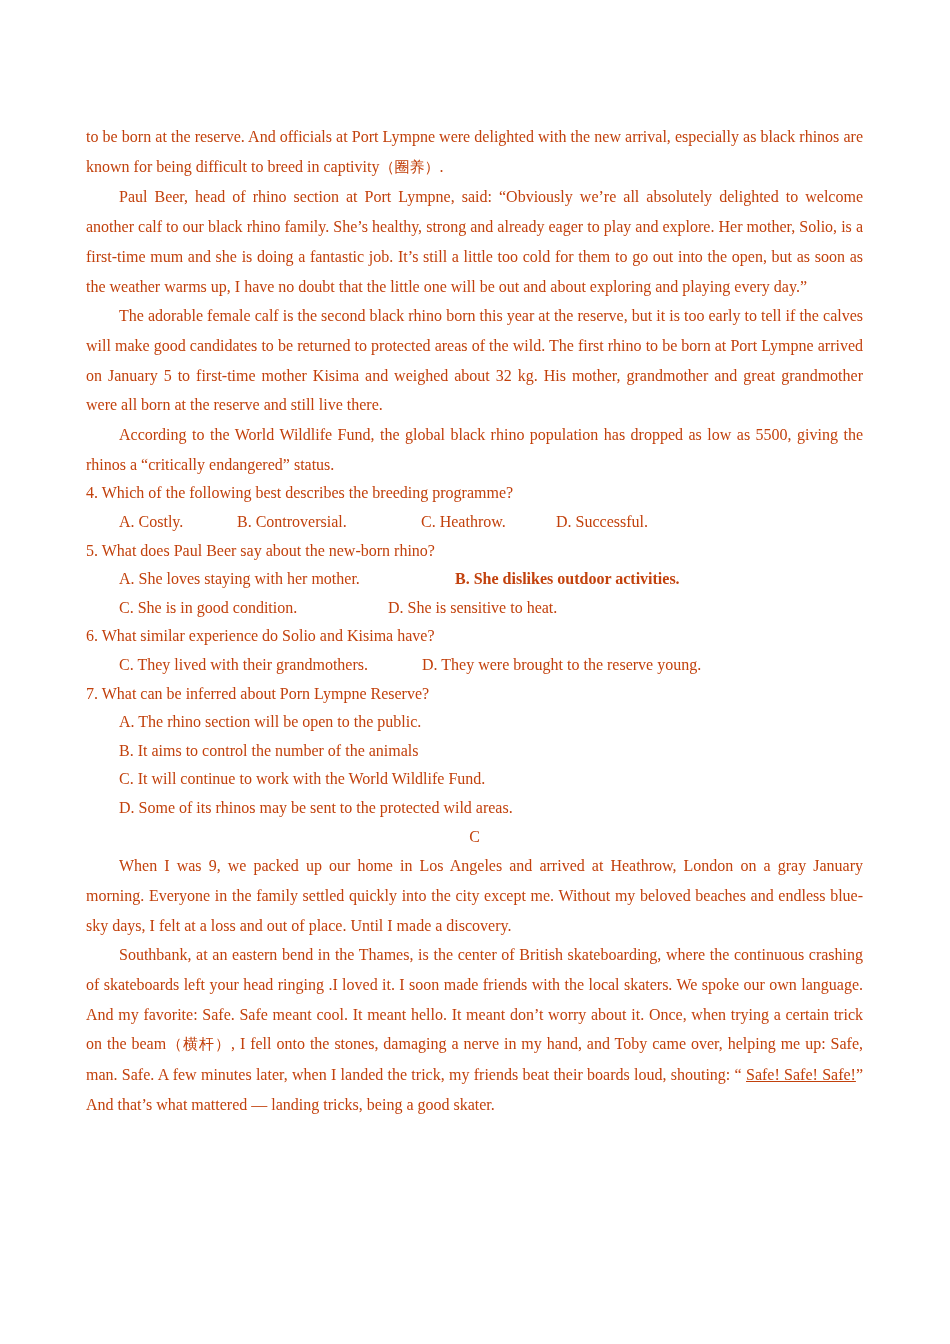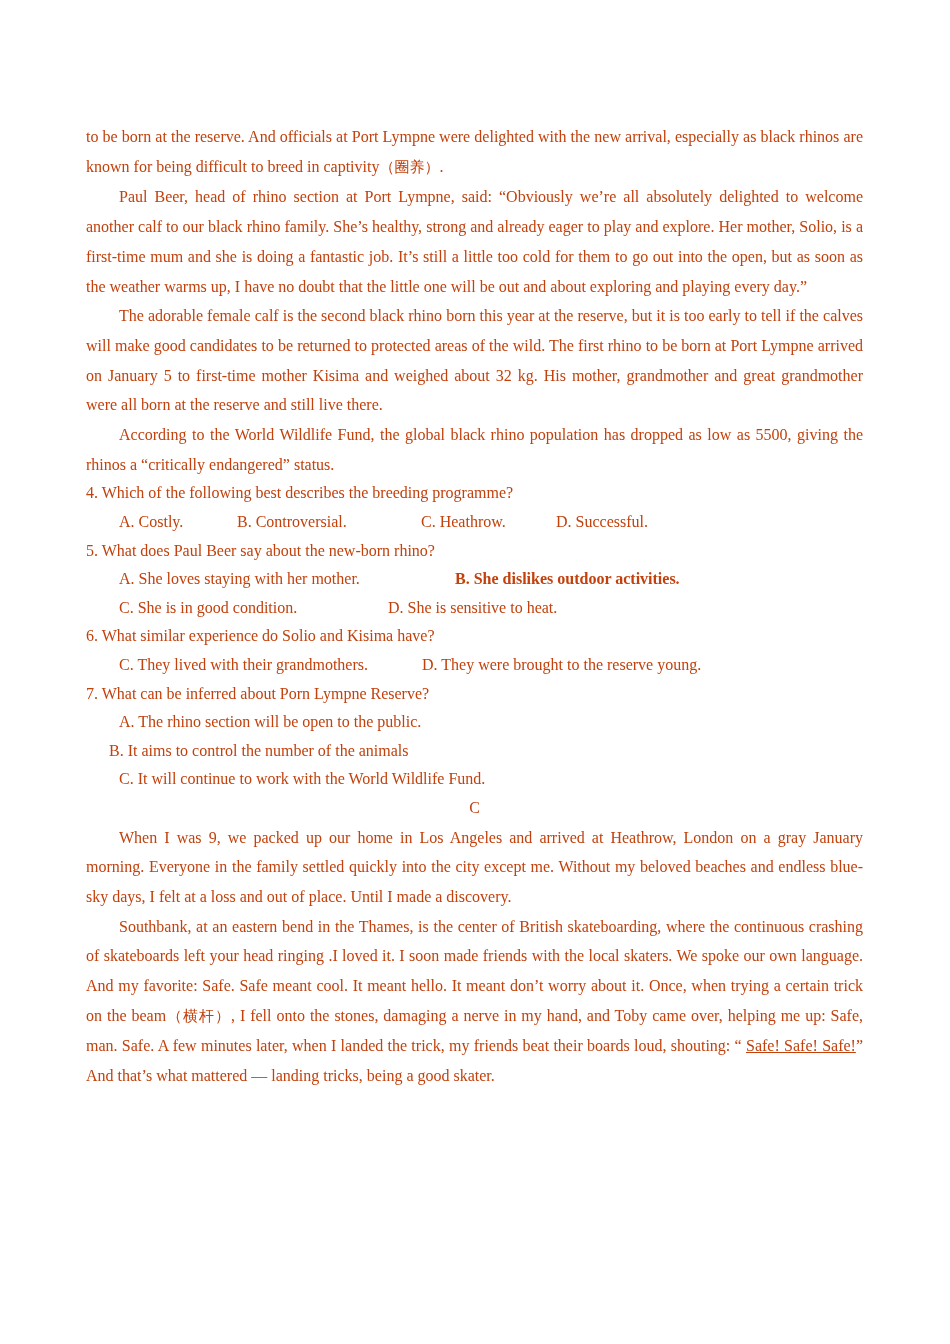--- a/index.html
+++ b/index.html
@@ -48,23 +48,26 @@
       <div class="qline">6. What similar experience do Solio and Kisima have?</div>
       <div class="opt-row qline">
         <span class="opt" style="left: 336px;">D. They were brought to the reserve young.</span>
         <span class="opt" style="left: 33px;">C. They lived with their grandmothers.</span>
       </div>
       <div class="qline">7. What can be inferred about Porn Lympne Reserve?</div>
       <div class="opt-row qline">
         <span class="opt" style="left: 33px;">A. The rhino section will be open to the public.</span>
       </div>
       <div class="opt-row qline">
-        <span class="opt" style="left: 23px; text-align: center;">B. It aims to control the number of the animals</span>
+        <span class="opt" style="left: 33px; text-align: center;">B. It aims to control the number of the animals</span>
       </div>
       <div class="opt-row qline">
         <span class="opt" style="left: 33px;">C. It will continue to work with the World Wildlife Fund.</span>
+      </div>
+      <div class="opt-row qline">
+        <span class="opt" style="left: 33px;">D. Some of its rhinos may be sent to the protected wild areas.</span>
       </div>
     </div>
 
   <div class="center qline">C</div>
   <p class="indent">When I was 9, we packed up our home in Los Angeles and arrived at Heathrow, London on a gray January morning. Everyone in the family settled quickly into the city except me. Without my beloved beaches and endless blue-sky days, I felt at a loss and out of place. Until I made a discovery.</p>
   <p class="indent"><span>Southbank, at an eastern bend in the Thames, is the center of British skateboarding, where the continuous crashing of skateboards left your head ringing .I loved it. I soon made friends with the local skaters. We spoke our own language. And my favorite: Safe. Safe meant cool. It meant hello. It meant don’t worry about it. Once, when trying a certain trick on the beam</span><span class="cn">（横杆）</span><span>, I fell onto the stones, damaging a nerve in my hand, and Toby came over, helping me up: Safe, man. Safe. A few minutes later, when I landed the trick, my friends beat their boards loud, shouting: “ </span><span class="u">Safe! Safe! Safe!</span><span>” And that’s what mattered — landing tricks, being a good skater.</span></p>
 </div>
 
 </body></html>

